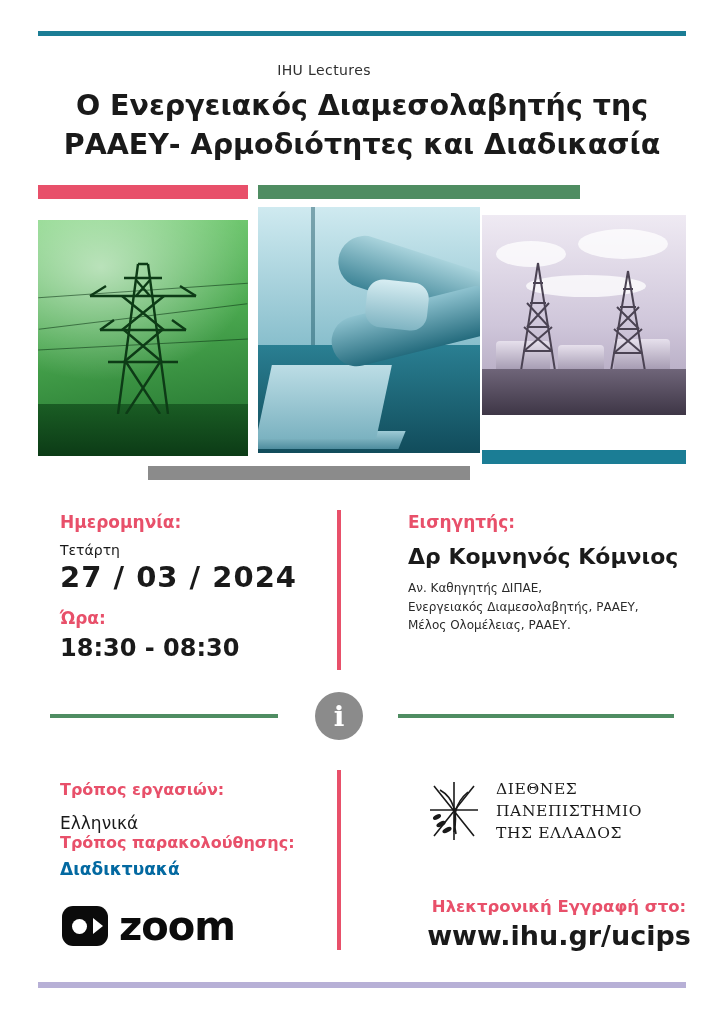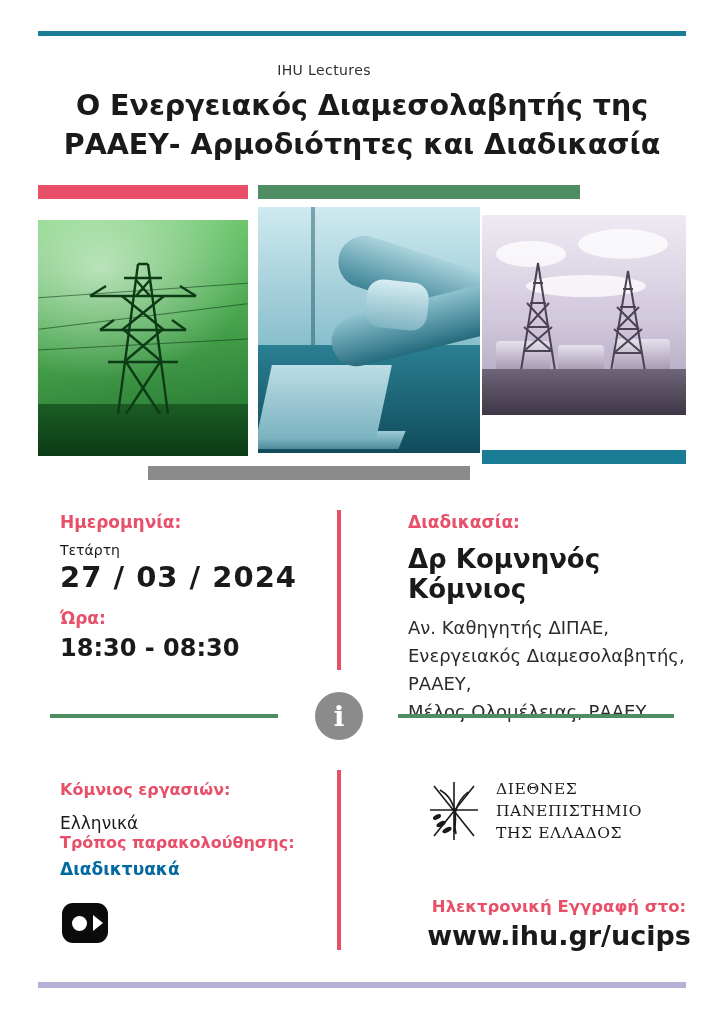--- a/index.html
+++ b/index.html
@@ -166,22 +166,22 @@
 
   .divider-v1 {
     position: absolute; left: 337px; top: 510px; width: 4px; height: 160px; background: #e8506a;
   }
   .divider-v2 {
     position: absolute; left: 337px; top: 770px; width: 4px; height: 180px; background: #e8506a;
   }
 
   .right-col { position: absolute; left: 408px; top: 512px; width: 290px; }
   .lbl-speaker { font-size: 17px; }
-  .speaker-name { margin-top: 12px; font-size: 26px; font-weight: bold; color: #1a1a1a; }
-  .speaker-lines { margin-top: 10px; font-size: 18px; line-height: 1.55; color: #2b2b2b; }
+  .speaker-name { margin-top: 12px; font-size: 22px; font-weight: bold; color: #1a1a1a; }
+  .speaker-lines { margin-top: 10px; font-size: 12px; line-height: 1.55; color: #2b2b2b; }
 
   
   .rule-mid-left {
     position: absolute; left: 50px; top: 714px; width: 228px; height: 4px; background: #4f8d62;
   }
   .rule-mid-right {
     position: absolute; left: 398px; top: 714px; width: 276px; height: 4px; background: #4f8d62;
   }
   .info-badge {
     position: absolute; left: 315px; top: 692px; width: 48px; height: 48px;
@@ -307,42 +307,43 @@
   <div class="date-day">Τετάρτη</div>
   <div class="date-num">27 / 03 / 2024</div>
   <div class="label-pink lbl-time">Ώρα:</div>
   <div class="time-val">18:30 - 08:30</div>
 </div>
 
 <div class="divider-v1"></div>
 <div class="divider-v2"></div>
 
 <div class="right-col">
-  <div class="label-pink lbl-speaker">Διαδικασία:</div>
+  <div class="label-pink lbl-speaker">Εισηγητής:</div>
   <div class="speaker-name">Δρ Κομνηνός Κόμνιος</div>
   <div class="speaker-lines">
     <div>Αν. Καθηγητής ΔΙΠΑΕ,</div>
     <div>Ενεργειακός Διαμεσολαβητής, ΡΑΑΕΥ,</div>
     <div>Μέλος Ολομέλειας, ΡΑΑΕΥ.</div>
   </div>
 </div>
 
 <div class="rule-mid-left"></div>
 <div class="rule-mid-right"></div>
 <div class="info-badge">i</div>
 
 <div class="bottom-left">
-  <div class="label-pink lbl-lang">Κόμνιος εργασιών:</div>
+  <div class="label-pink lbl-lang">Τρόπος εργασιών:</div>
   <div class="val-lang">Ελληνικά</div>
   <div class="label-pink lbl-mode">Τρόπος παρακολούθησης:</div>
   <div class="val-mode">Διαδικτυακά</div>
 </div>
 
 <div class="zoom-logo">
   <div class="zoom-cam"></div>
+  <div class="zoom-word">zoom</div>
 </div>
 
 <div class="uni-logo">
   <div class="uni-mark">
     <svg width="60" height="62" viewBox="0 0 60 62">
       <g stroke="#1a1a1a" stroke-width="1.6" fill="none">
         <path d="M10 6 L50 56 M50 6 L10 56"></path>
         <path d="M30 2 L30 60"></path>
         <path d="M6 30 L54 30"></path>
         <path d="M16 10 C30 18, 34 34, 30 52"></path>

